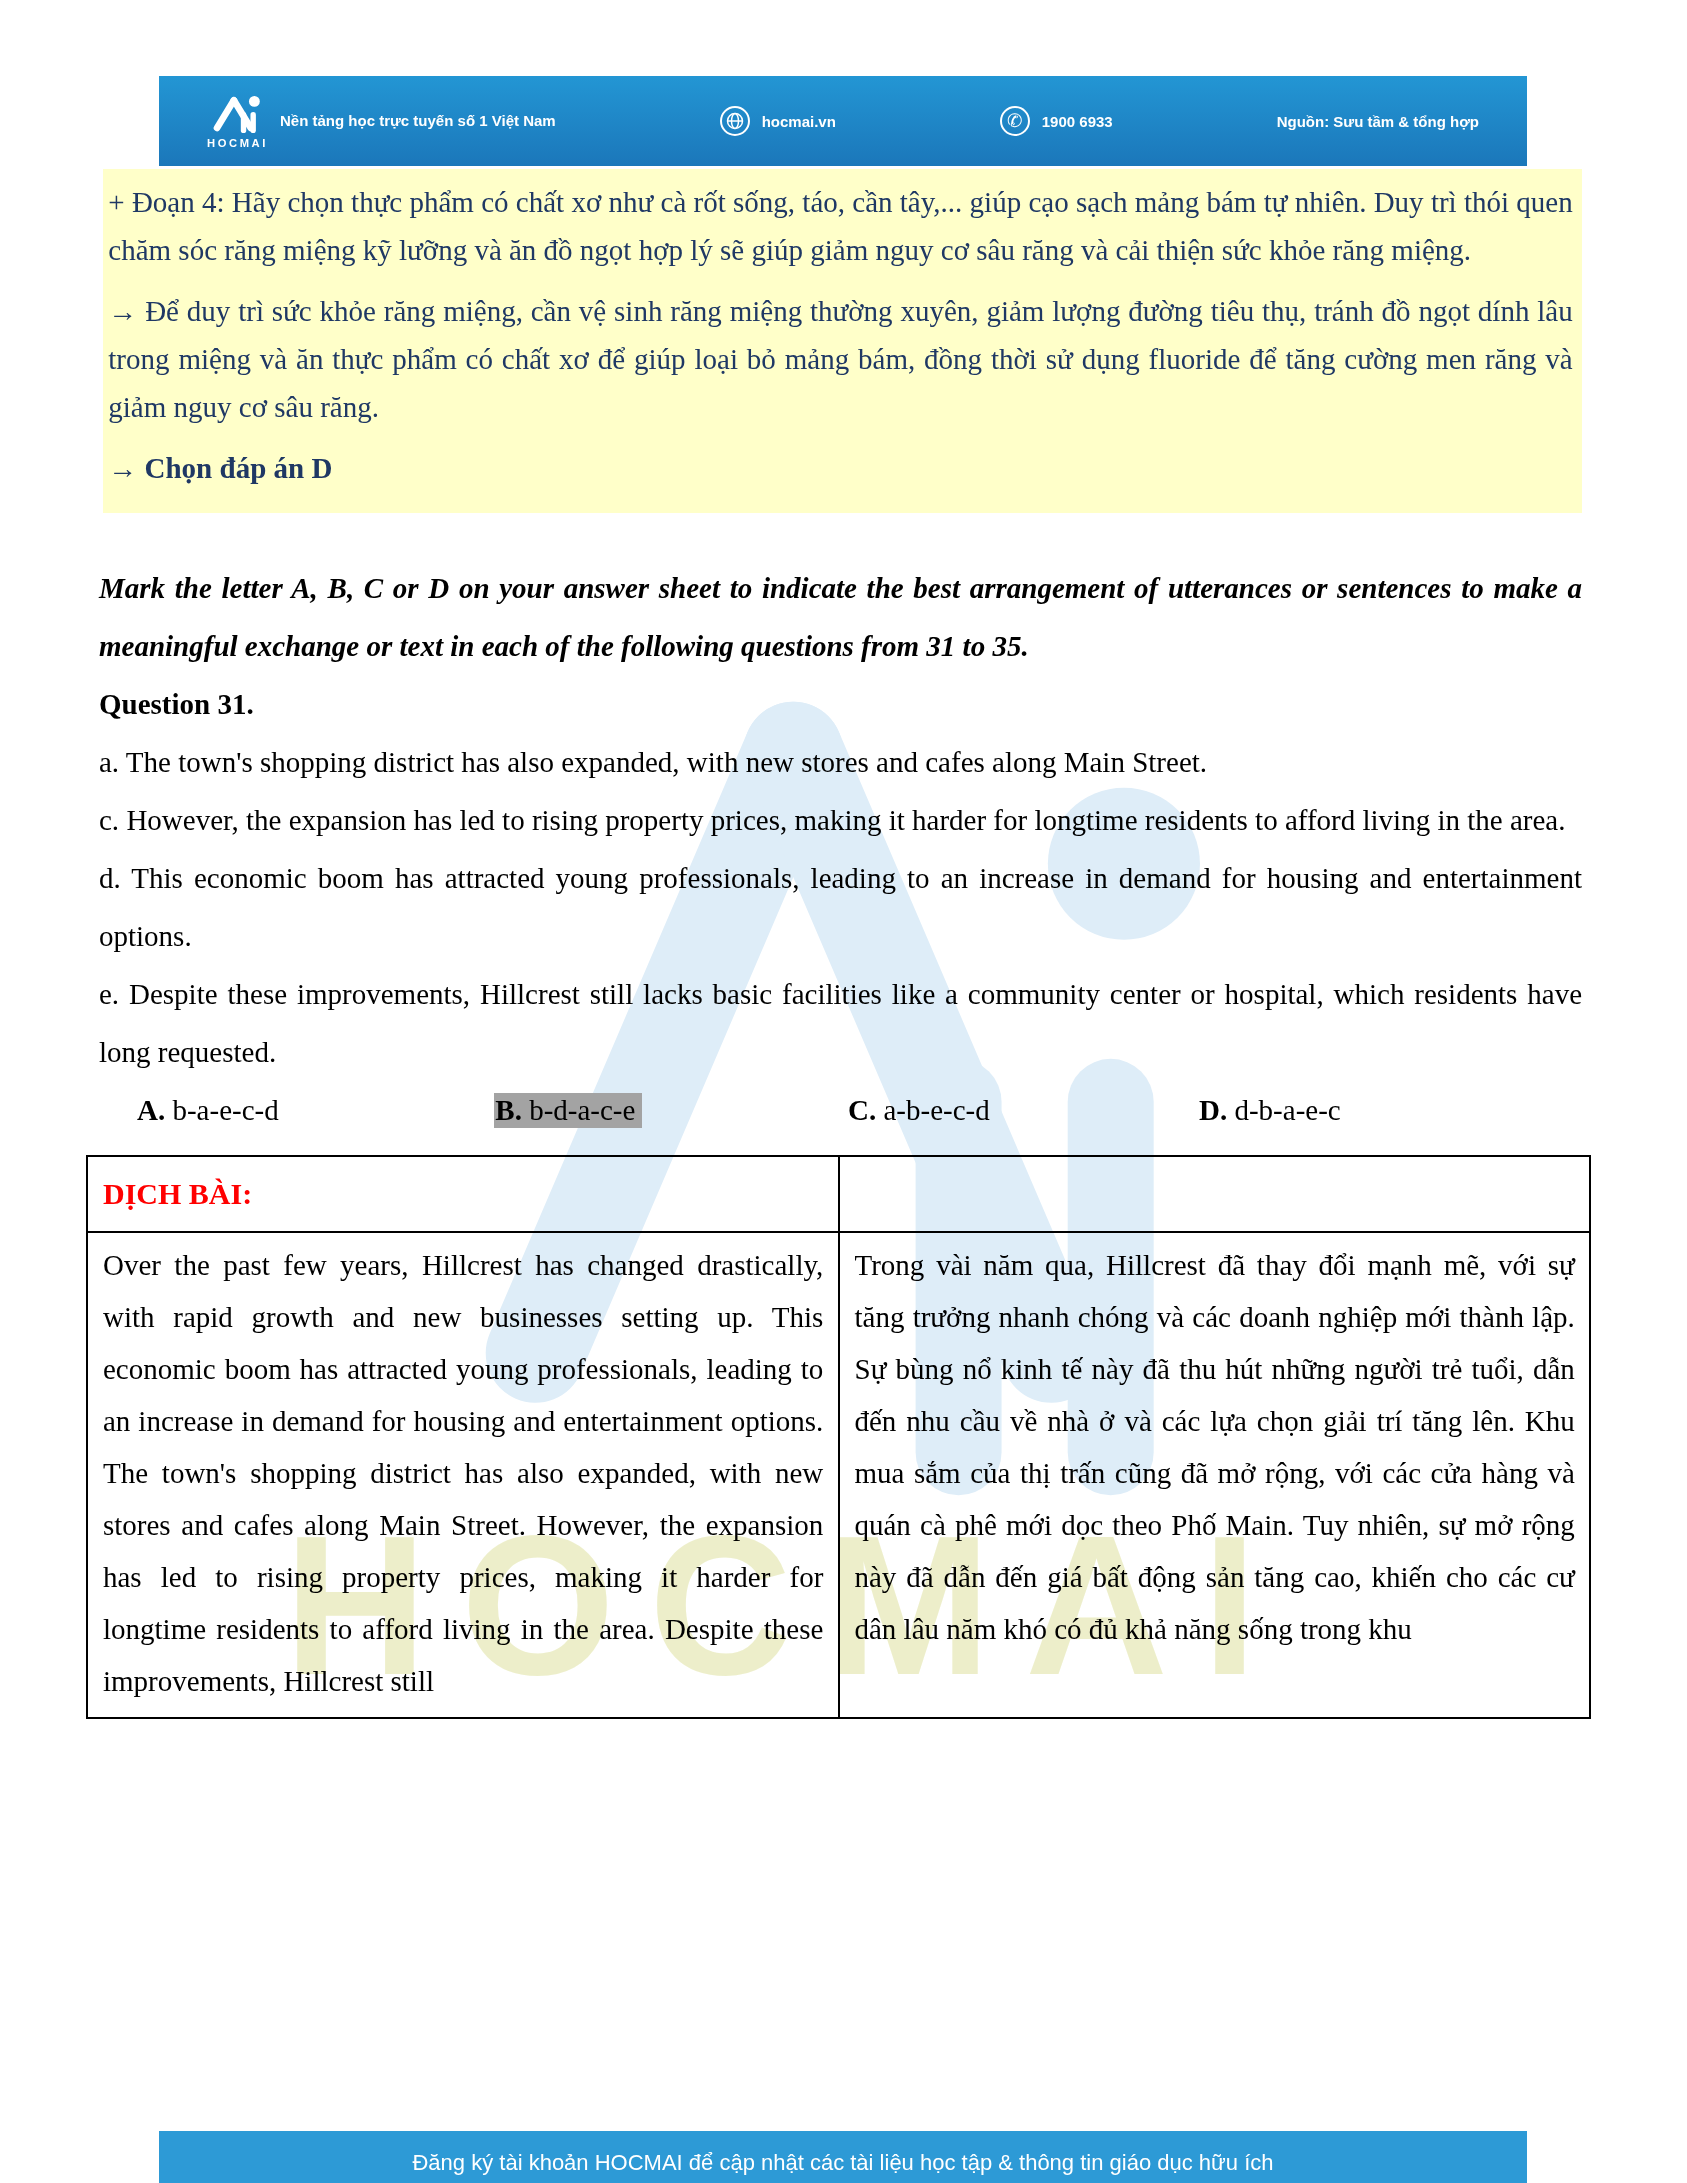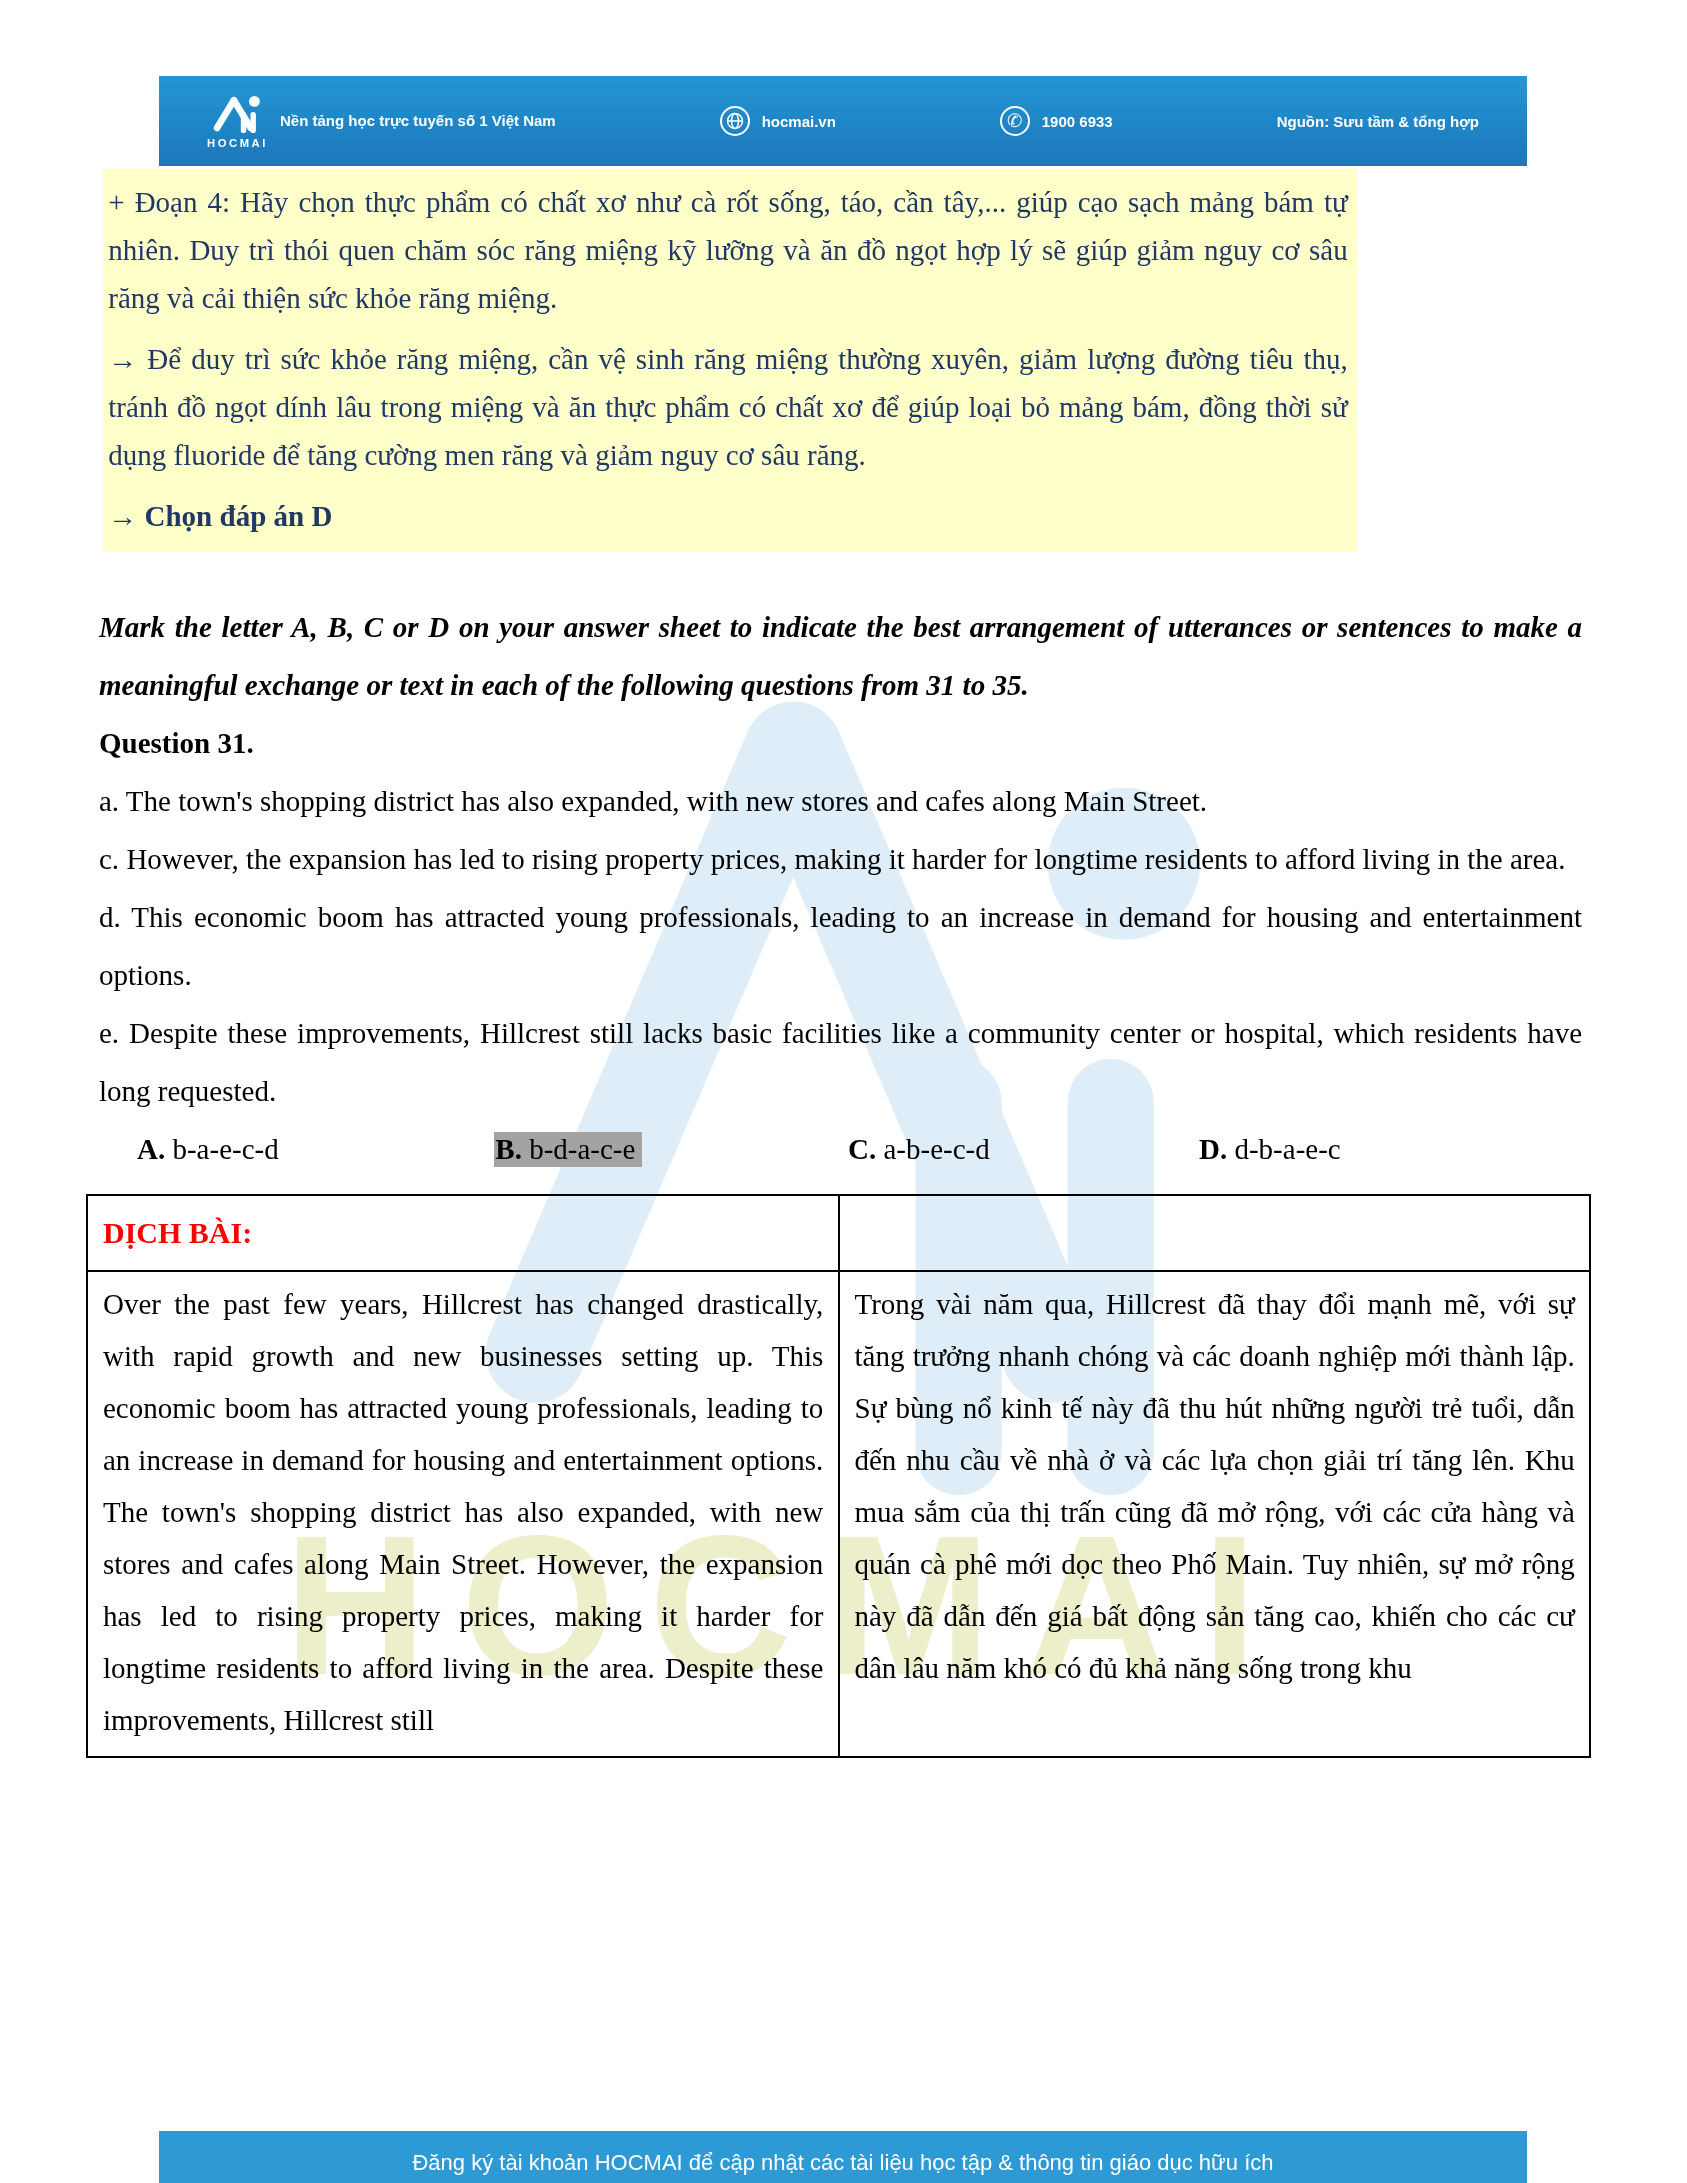--- a/index.html
+++ b/index.html
@@ -39,28 +39,28 @@
   .hgroup { display: flex; align-items: center; gap: 12px; }
   .htext { font-size: 15px; font-weight: bold; white-space: nowrap; }
   .circle-icon {
     width: 30px; height: 30px; border: 2px solid #fff; border-radius: 50%;
     display: flex; align-items: center; justify-content: center;
     font-size: 18.5px; line-height: 1;
   }
 
   
   .explain {
-    margin: 2.6px 0 0 103px; width: 1254px;
+    margin: 2.6px 0 0 103px; width: 1479px;
     background: #ffffc9;
     padding: 9.3px 9.3px 12px 5.3px;
     color: #1f3864;
     font-size: 29px; line-height: 48px; text-align: justify;
   }
   .explain p { margin-bottom: 13.2px; }
-  .explain p:last-child { margin-bottom: 0; }
+  .explain p:last-child { margin-bottom: 9px; }
   .explain .answer { font-weight: bold; }
 
   
   .main { margin: 0 105px 0 99px; font-size: 29px; line-height: 58px; color: #000; }
   .instruction { margin-top: 46px; font-style: italic; font-weight: bold; text-align: justify; }
   .question-title { font-weight: bold; }
   .sentence { text-align: justify; }
 
   .options {
     display: grid; grid-template-columns: 357px 354px 351px auto;

